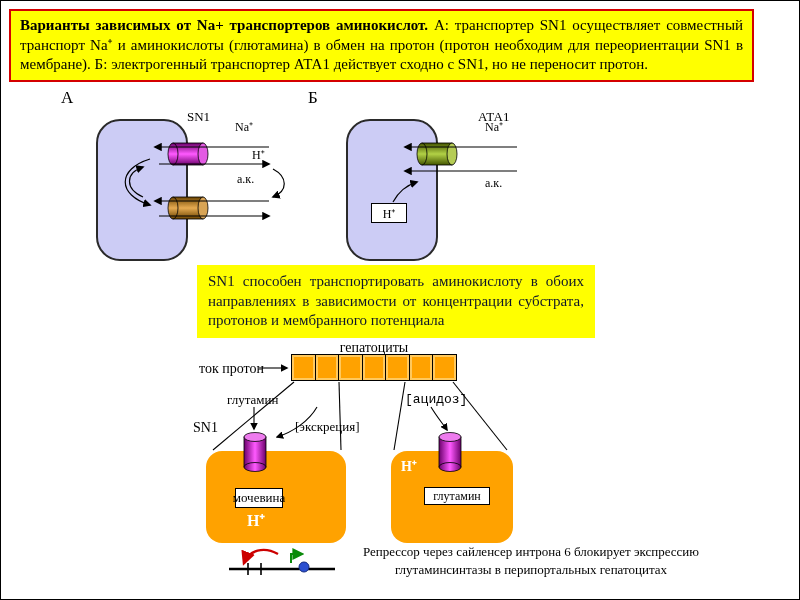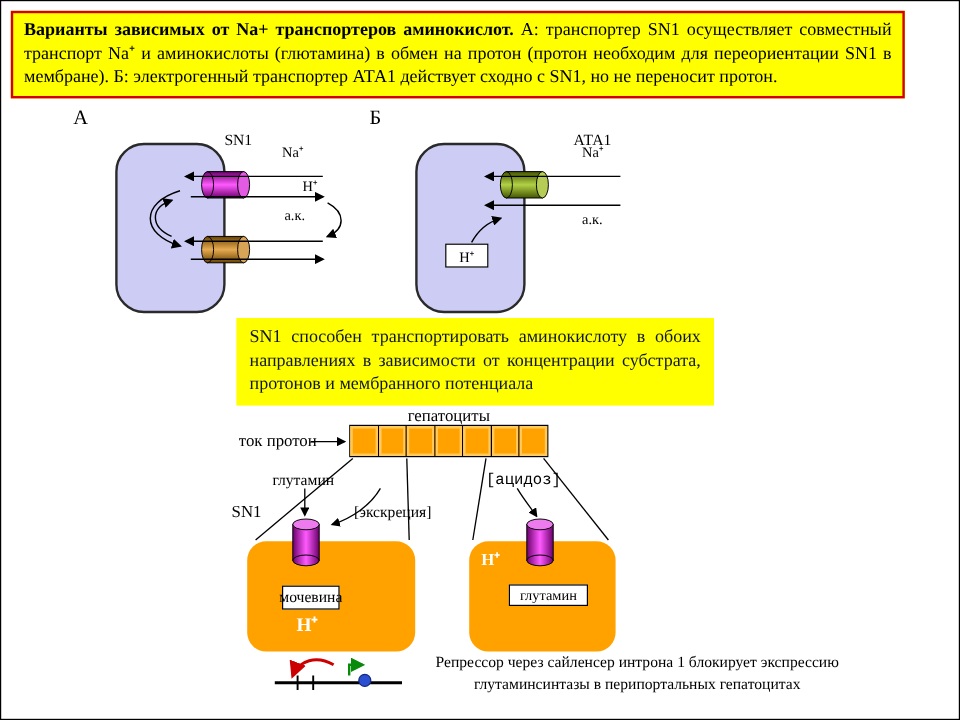--- a/index.html
+++ b/index.html
@@ -85,21 +85,21 @@
 
   <div class="livercell" style="left:205px; top:450px; width:140px; height:92px;"></div>
   <div class="wbox" style="left:234px; top:487px; width:48px; height:20px;">мочевина</div>
   <div class="hplus" style="left:246px; top:508px;">Н⁺</div>
 
   <div class="livercell" style="left:390px; top:450px; width:122px; height:92px;"></div>
   <div class="hplus" style="left:400px; top:455px; font-size:14px;">Н⁺</div>
   <div class="wbox" style="left:423px; top:486px; width:66px; height:18px; font-size:12px;">глутамин</div>
 
   <div class="footnote">
-    <div>Репрессор через сайленсер интрона 1 блокирует экспрессию</div>
+    <div>Репрессор через сайленсер интрона 6 блокирует экспрессию</div>
     <div>глутаминсинтазы в перипортальных гепатоцитах</div>
   </div>
 
   <svg class="overlay" width="800" height="600" viewBox="0 0 800 600">
     <defs>
       <marker id="ah" viewBox="0 0 10 10" refX="8" refY="5" markerWidth="7" markerHeight="7" orient="auto">
         <path d="M0,0 L10,5 L0,10 z" fill="#000"></path>
       </marker>
       <marker id="ah-red" viewBox="0 0 10 10" refX="8" refY="5" markerWidth="6" markerHeight="6" orient="auto">
         <path d="M0,0 L10,5 L0,10 z" fill="#cc0000"></path>

